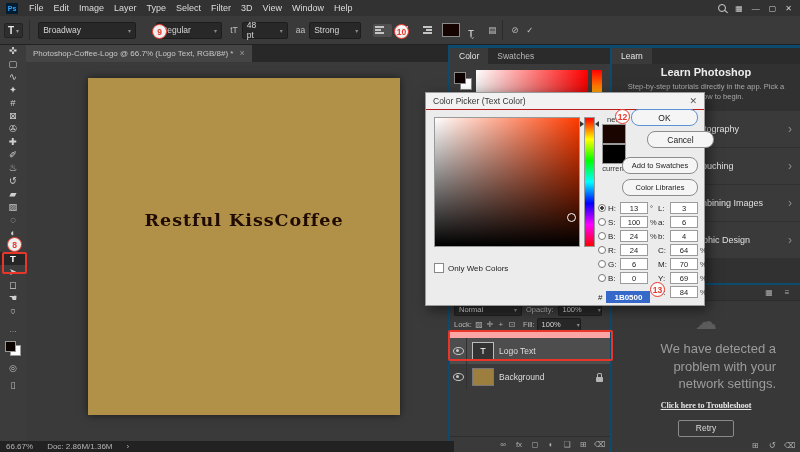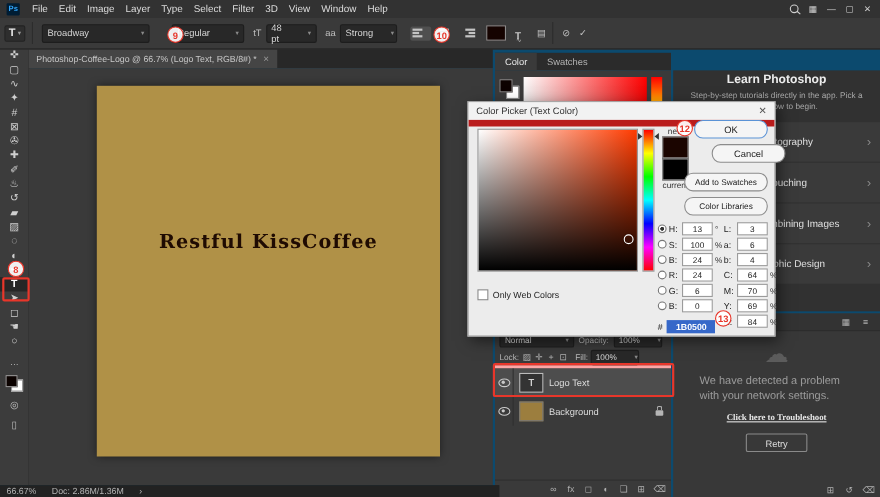--- a/index.html
+++ b/index.html
@@ -85,51 +85,51 @@
   .lchev{margin-left:auto;margin-right:8px;font-size:12px;color:#8a8a8a;}
   
   #layers-panel{position:absolute;left:450px;top:285px;width:160px;height:167px;background:#3a3a3a;}
   .lp-filter{height:15px;background:#333;display:flex;align-items:center;gap:3px;padding:0 4px;border-bottom:1px solid #2c2c2c;}
   .kind{font-size:7.5px;color:#c4c4c4;}
   .gicon{font-size:8px;color:#b0b0b0;width:10px;text-align:center;}
   .lp-blend{height:16px;display:flex;align-items:center;padding:0 4px;gap:4px;}
   .bm{width:58px;height:12px;font-size:7.5px;}
   .op,.fi{width:34px;height:12px;font-size:7.5px;}
   .lbl{font-size:7.5px;color:#b8b8b8;}
-  .lp-lock{height:15px;display:flex;align-items:center;padding:0 4px;gap:2px;border-bottom:3px solid #fca5a5;}
+  .lp-lock{height:15px;display:flex;align-items:center;padding:0 4px;gap:2px;border-bottom:6px solid #fca5a5;}
   .lrow{height:26px;display:flex;align-items:center;}
   .lrow.sel{background:#4d4d4d;}
   .eyec{width:16px;height:26px;border-right:1px solid #303030;display:flex;align-items:center;justify-content:center;flex:none;}
   .eye{width:9px;height:6px;border:1px solid #c9c9c9;border-radius:50%;position:relative;}
   .eye::after{content:'';position:absolute;width:3px;height:3px;border-radius:50%;background:#c9c9c9;left:2px;top:0.5px;}
   .thumb{width:20px;height:16px;margin:0 5px;display:flex;align-items:center;justify-content:center;
          font-size:9px;color:#fff;background:#333;border:1px solid #bcbcbc;flex:none;}
   .thumb.bgt{background:#9c7e3e;border-color:#777;}
   .lname{font-size:8.5px;color:#ddd;}
   .lockpad{margin-left:auto;margin-right:7px;}
   .locksh{width:7px;height:5px;background:#b5b5b5;position:relative;border-radius:1px;display:inline-block;}
   .locksh::before{content:'';position:absolute;top:-4px;left:1px;width:3px;height:3px;border:1px solid #b5b5b5;border-bottom:none;border-radius:2px 2px 0 0;}
   .lp-bottom{position:absolute;left:0;right:0;bottom:0;height:15px;border-top:1px solid #2f2f2f;
              display:flex;align-items:center;justify-content:flex-end;gap:6px;padding-right:6px;background:#3a3a3a;}
   
   #libraries-panel{position:absolute;left:612px;top:285px;width:188px;height:167px;background:#383838;}
   .lib-head{height:15px;background:#333;display:flex;align-items:center;justify-content:flex-end;gap:8px;padding:0 8px;border-bottom:1px solid #2c2c2c;}
   .lib-cloud{text-align:center;font-size:22px;color:#5c5c5c;margin-top:10px;line-height:1;}
-  .lib-msg{width:140px;margin:7px auto 0;text-align:left;font-size:10px;line-height:1.35;color:#9c9c9c;}
+  .lib-msg{width:140px;margin:7px auto 0;text-align:right;font-size:13px;line-height:1.35;color:#9c9c9c;}
   .lib-link{margin-top:8px;text-align:center;font-size:8px;font-weight:bold;color:#e6e6e6;text-decoration:underline;font-family:Liberation Serif, serif;}
   .lib-retry{width:54px;height:15px;margin:10px auto 0;border:1px solid #8a8a8a;border-radius:2px;
              display:flex;align-items:center;justify-content:center;font-size:8.5px;color:#ddd;}
   .lib-bottom{position:absolute;right:6px;bottom:2px;display:flex;gap:7px;}
   
   #statusbar{position:absolute;left:0;top:441px;width:448px;height:11px;background:#222;
              display:flex;gap:14px;align-items:center;padding-left:6px;font-size:8px;color:#b5b5b5;}
   
   #cpicker{position:absolute;left:425px;top:92px;width:278px;height:212px;background:#ececec;
            border:1px solid #9a9a9a;box-shadow:3px 4px 12px rgba(0,0,0,.5);z-index:30;color:#222;}
-  .cp-title{height:16px;background:#f2f2f2;border-bottom:6px solid #b91c1c;display:flex;align-items:center;
+  .cp-title{height:16px;background:#f2f2f2;border-bottom:1px solid #b91c1c;display:flex;align-items:center;
             justify-content:space-between;padding:0 7px;font-size:8.5px;color:#333;text-align:right;}
   .cp-x{color:#555;font-size:9px;}
   .cp-sat{position:absolute;left:8px;top:24px;width:146px;height:130px;border:1px solid #999;box-sizing:border-box;
           background:linear-gradient(to top,#000,rgba(0,0,0,0)),linear-gradient(to right,#fff,#ff3b00);}
   .cp-marker{position:absolute;right:3px;top:95px;width:7px;height:7px;border:1px solid #fff;border-radius:50%;box-shadow:0 0 1px #000;}
   .cp-hue{position:absolute;left:158px;top:24px;width:11px;height:130px;border:1px solid #999;box-sizing:border-box;
           background:linear-gradient(to bottom,#f00,#ff0,#0f0,#0ff,#00f,#f0f,#f00);}
   .ha{position:absolute;width:0;height:0;border-top:3px solid transparent;border-bottom:3px solid transparent;}
   .ha.l{left:-5px;top:3px;border-left:4px solid #333;}
   .ha.r{right:-5px;top:3px;border-right:4px solid #333;}
@@ -303,20 +303,23 @@
       <span class="cchips">
         <span class="cc-b"></span>
         <span class="cc-f"></span>
       </span>
       <div class="csat"></div>
       <div class="chue"></div>
     </div>
   </div>
 
   <div id="learn-panel">
+    <div class="ptabs">
+      <span class="ptab active">Learn</span>
+    </div>
     <div class="learn-content">
       <div class="learn-title">Learn Photoshop</div>
       <div class="learn-sub">Step-by-step tutorials directly in the app. Pick a tutorial below to begin.</div>
       <div id="learn-items">
           <div class="learn-item">
             <span class="lthumb"></span>
             <span class="llabel">Photography</span>
             <span class="lchev">›</span>
           </div>
           <div class="learn-item">

